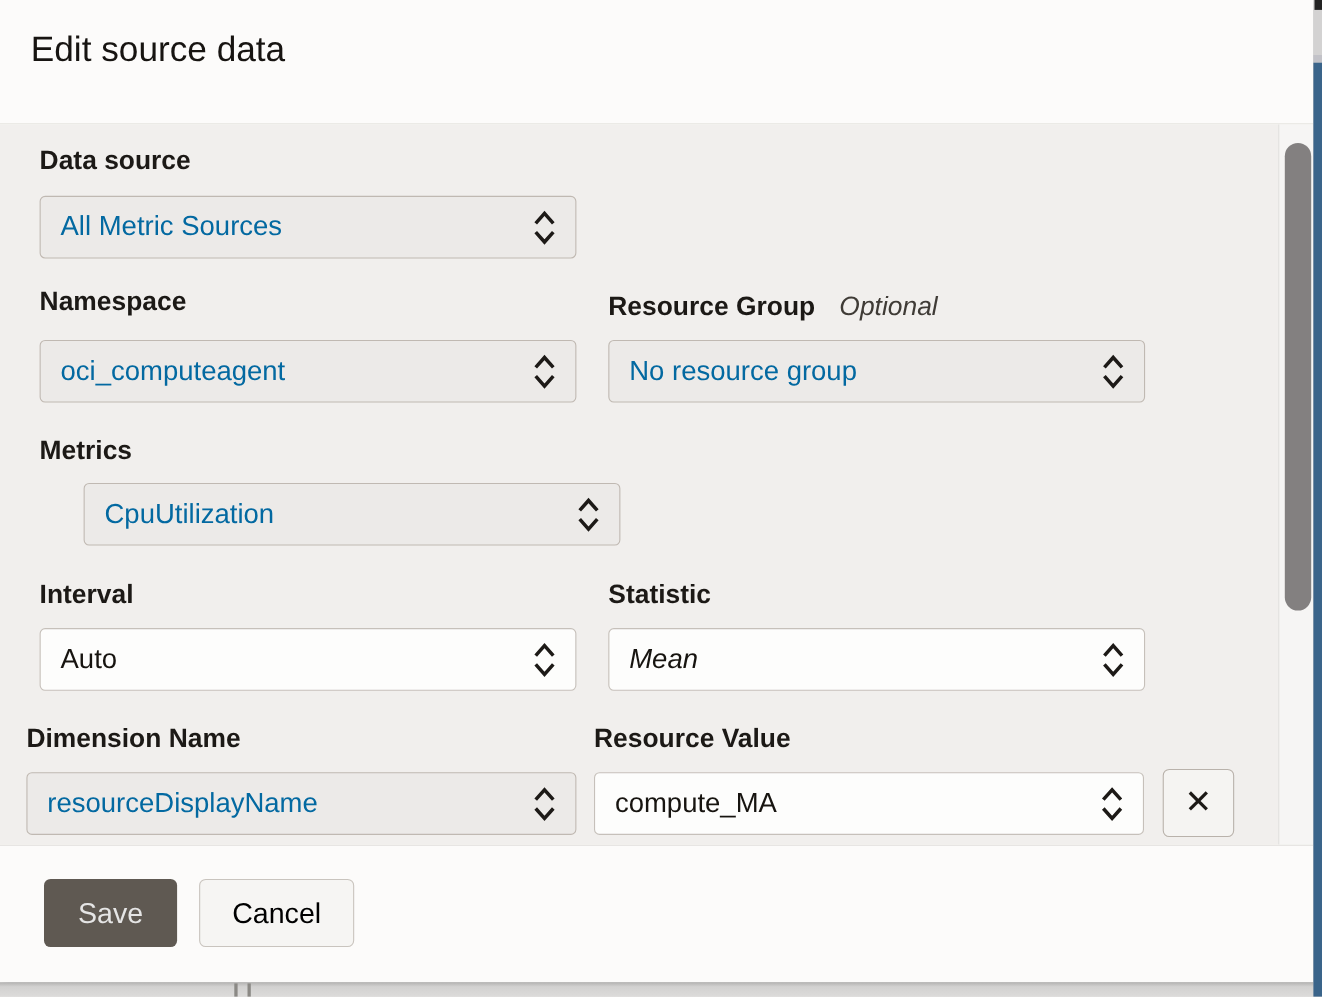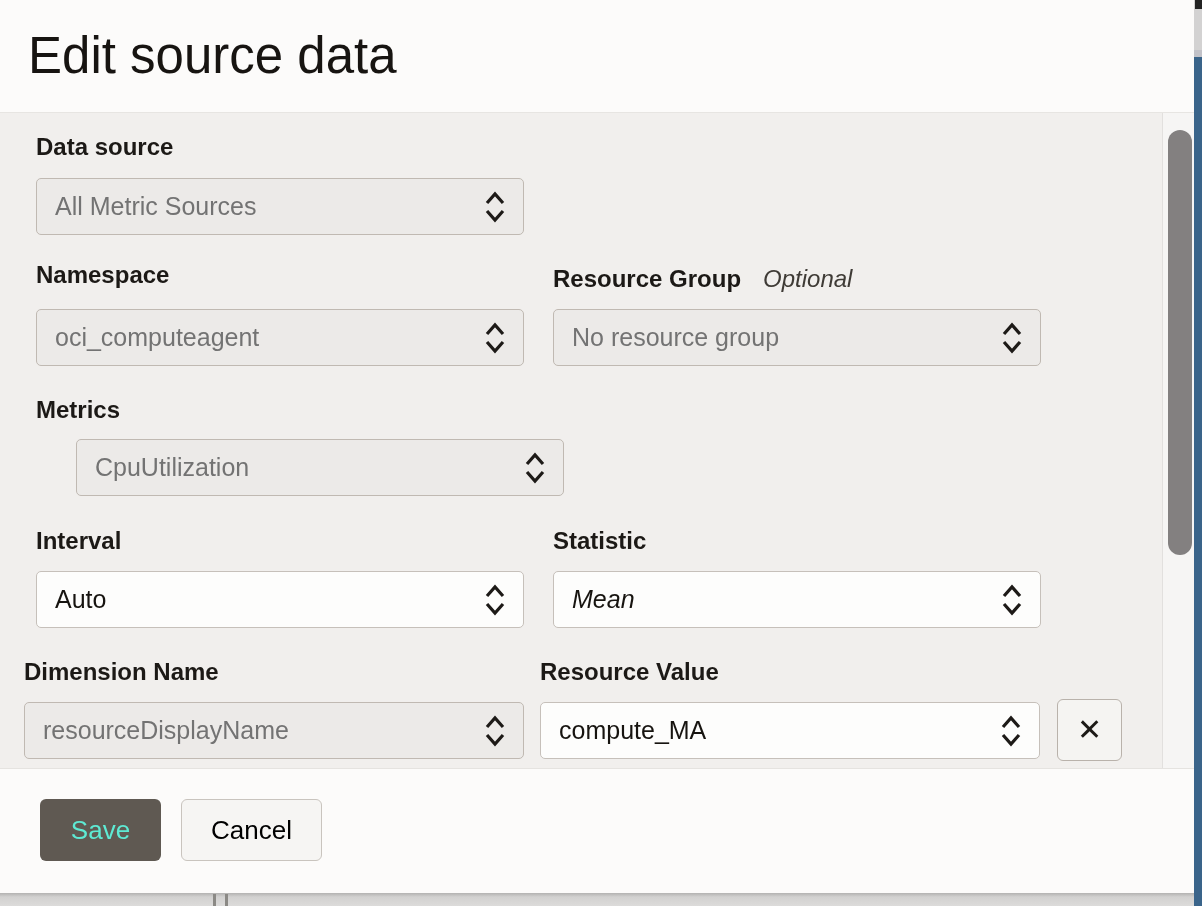--- a/index.html
+++ b/index.html
@@ -23,21 +23,21 @@
   .modal{
     position:absolute;left:0;top:0;width:1194px;height:893px;
     background:#fcfbfa;box-shadow:3px 3px 7px rgba(0,0,0,0.35);
   }
   .modal-header{
     position:absolute;left:0;top:0;width:1194px;height:113px;
     background:#fcfbfa;border-bottom:1px solid #e7e5e2;box-sizing:border-box;
   }
   .modal-title{
     position:absolute;left:28px;top:26px;
-    font-size:51px;font-weight:400;color:#171411;letter-spacing:0;
+    font-size:32px;font-weight:400;color:#171411;letter-spacing:0;
   }
   .modal-body{
     position:absolute;left:0;top:113px;width:1194px;height:655px;
     background:#f1efed;overflow:hidden;
   }
   .modal-footer{
     position:absolute;left:0;top:768px;width:1194px;height:125px;
     background:#fcfbfa;border-top:1px solid #e5e3e0;box-sizing:border-box;
   }
   
@@ -46,32 +46,32 @@
   }
   .optional-tag{font-weight:400;font-style:italic;color:#3f3b36;margin-left:22px;font-size:24px;}
   .select{
     position:absolute;height:57px;box-sizing:border-box;border-radius:5px;
     border:1px solid #c6c0ba;background:#fdfdfc;
   }
   .select .select-value{
     position:absolute;left:18px;top:0;line-height:55px;font-size:25px;color:#171410;white-space:nowrap;
   }
   .select.disabled{background:#eceae8;border-color:#c0b9b2;}
-  .select.disabled .select-value{color:#737373;}
+  .select.disabled .select-value{color:#0369a1;}
   .select-caret{position:absolute;right:15px;top:50%;margin-top:-17px;width:26px;height:34px;}
   .remove-btn{
     position:absolute;width:65px;height:62px;box-sizing:border-box;
     background:#f5f4f2;border:1px solid #b9b2ab;border-radius:6px;
     font-size:30px;color:#1c1916;line-height:58px;text-align:center;padding:0;
     font-family:"Liberation Sans","DejaVu Sans",sans-serif;cursor:pointer;
   }
   
   .btn{position:absolute;top:30px;height:62px;box-sizing:border-box;border-radius:6px;
     font-size:26px;font-family:"Liberation Sans","DejaVu Sans",sans-serif;cursor:pointer;border:none;}
-  .btn-save{left:40px;width:121px;background:#5f5952;color:#5eead4;}
+  .btn-save{left:40px;width:121px;background:#5f5952;color:#e5e5e5;}
   .btn-cancel{left:181px;width:141px;background:#f6f5f3;color:#000000;border:1px solid #c9c4be;}
   
   .scroll-track{
     position:absolute;left:1162px;top:0;width:32px;height:655px;
     background:#f6f5f4;border-left:1px solid #e2e0de;box-sizing:border-box;
   }
   .scroll-thumb{
     position:absolute;left:5px;top:17px;width:24px;height:425px;
     background:#838080;border-radius:12px;
   }

